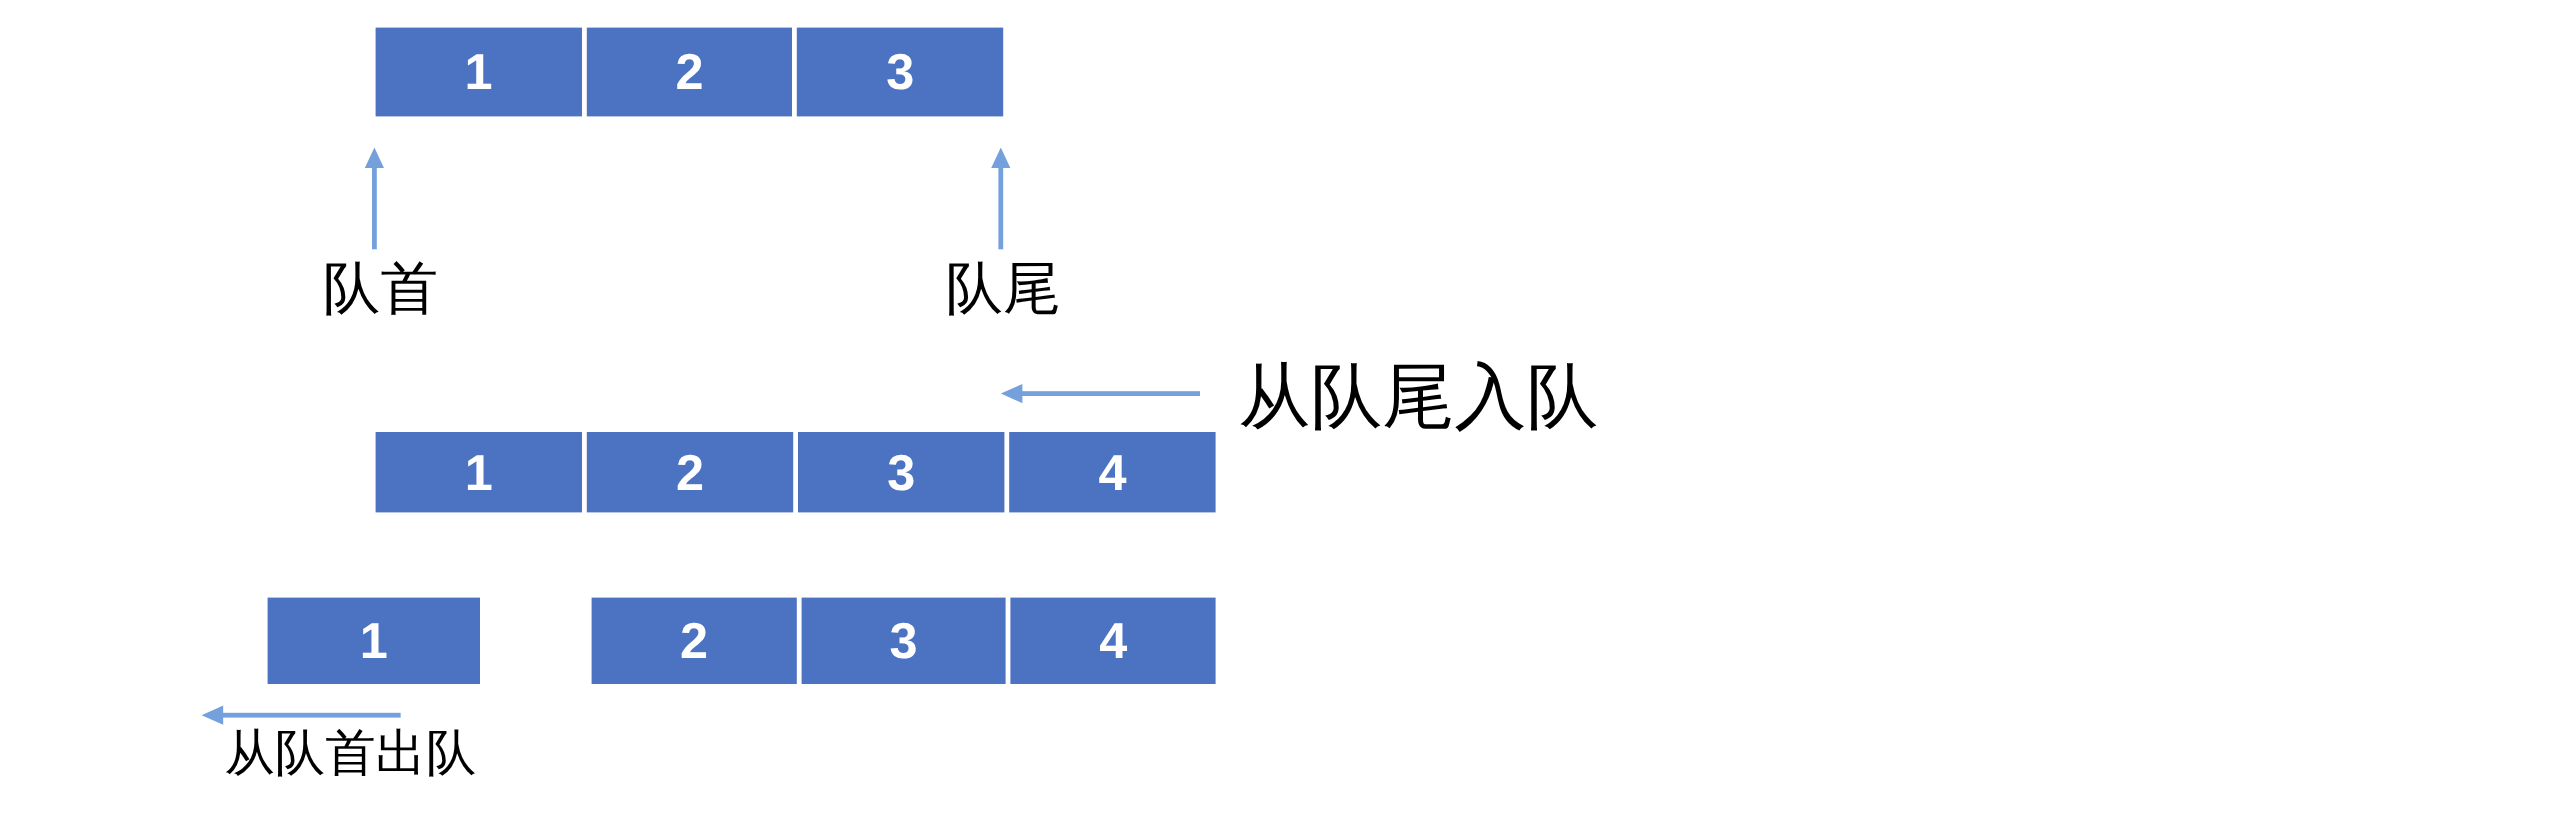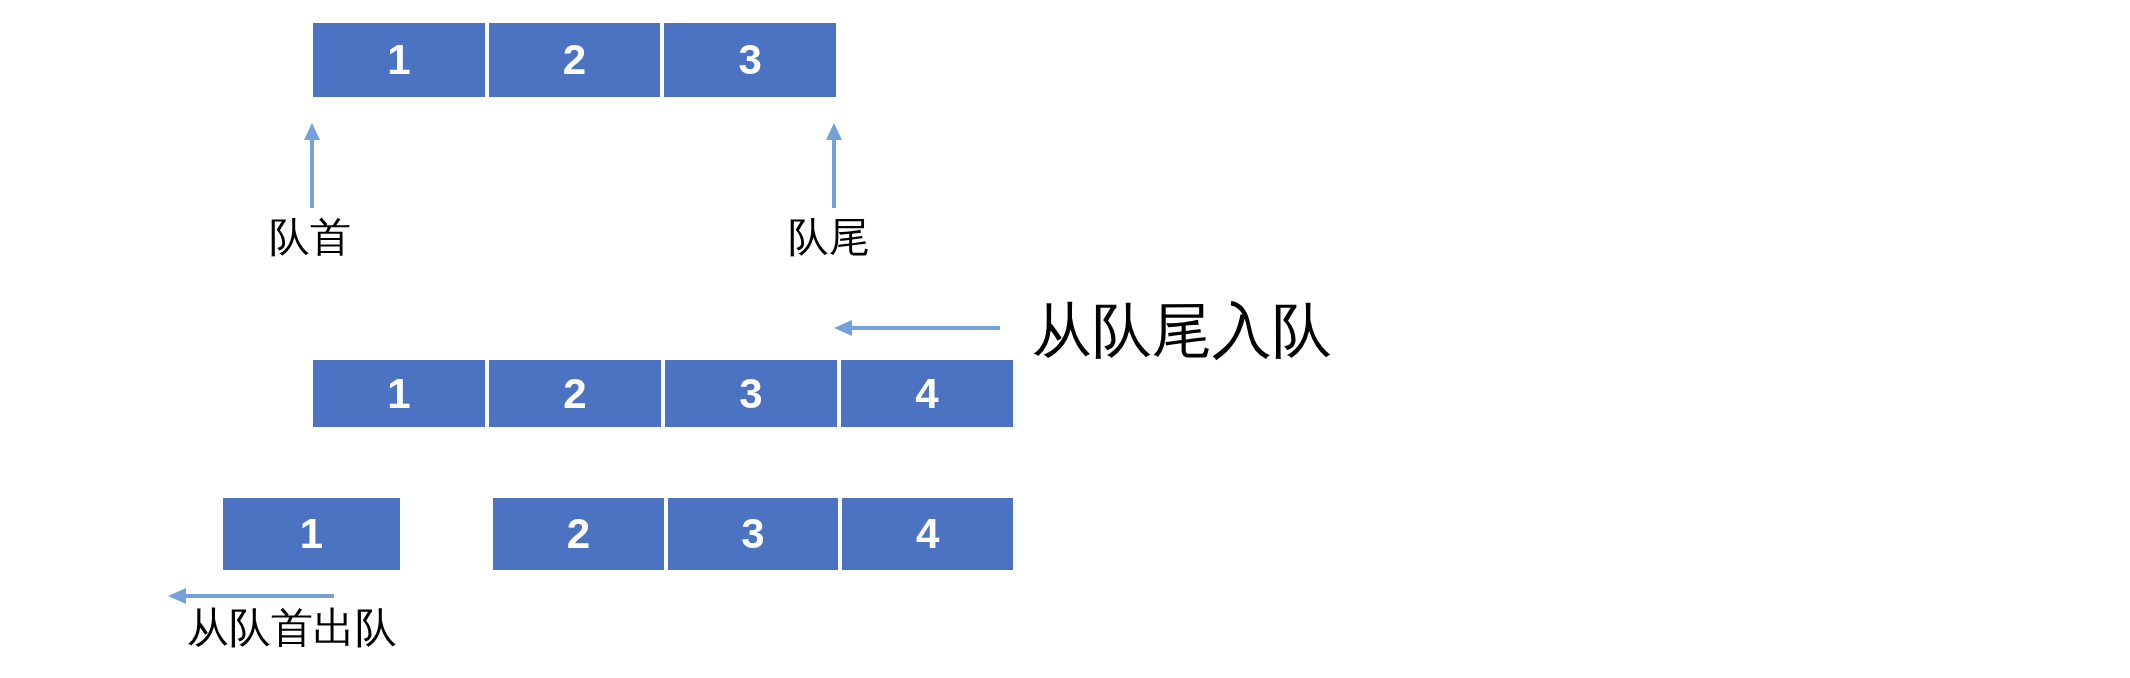--- a/index.html
+++ b/index.html
@@ -47,21 +47,21 @@
   }
   .arrow { position: absolute; }
   .arrow svg { display: block; }
   .cjk-label {
     position: absolute;
     color: var(--label);
     font-family: "Liberation Sans", sans-serif;
     line-height: 1.15;
     white-space: nowrap;
   }
-  .lbl-front, .lbl-rear { font-size: 41px; }
+  .lbl-front, .lbl-rear { font-size: 48px; }
   .lbl-enqueue { font-size: 60px; }
   .lbl-dequeue { font-size: 42px; }
 </style>
 </head>
 <body>
 
 <div class="canvas">
 
   <div class="queue-row" style="left:313px; top:23px; width:523px; height:74px;">
     <div class="cell">1</div>

